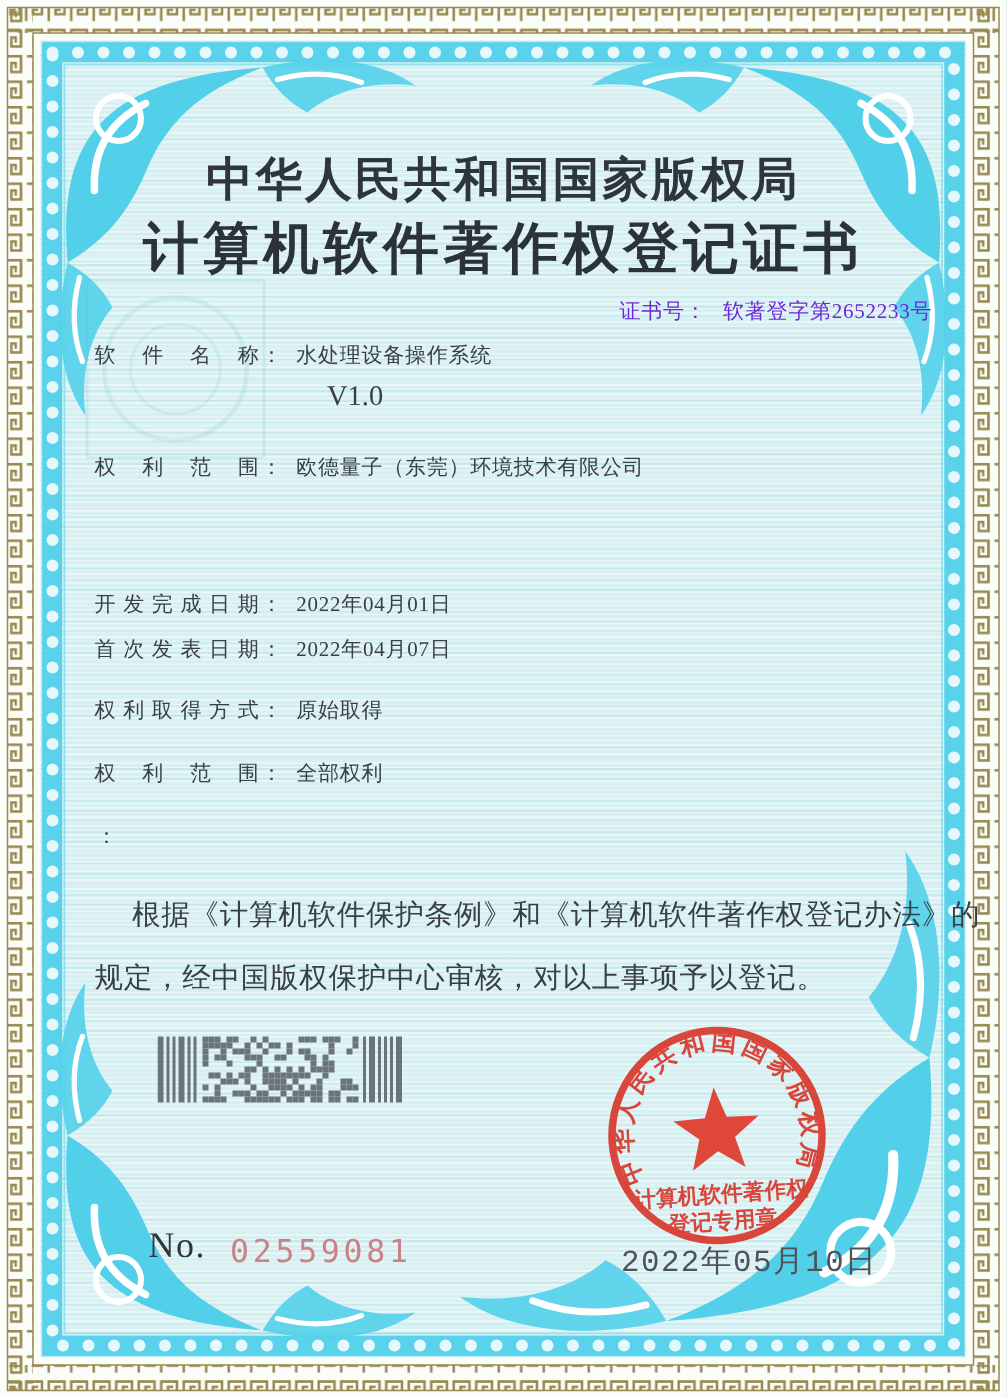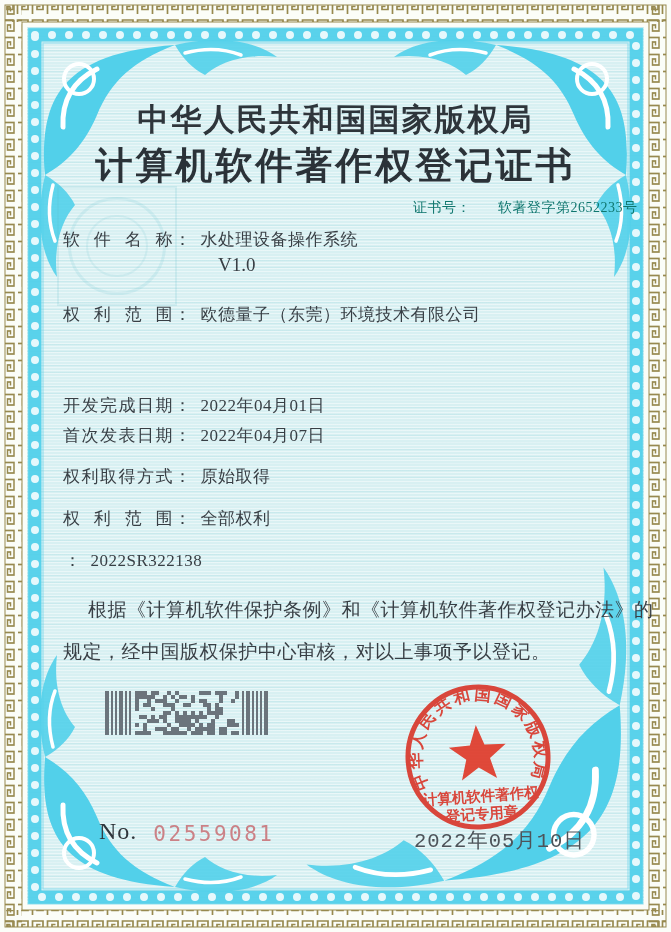--- a/index.html
+++ b/index.html
@@ -24,26 +24,26 @@
   .watermark .ring2{width:58px;height:58px;border-radius:50%;border:2px solid rgba(95,185,198,0.13);}
   .authority{
     position:absolute;left:0;right:0;top:99px;text-align:center;
     font-size:31px;font-weight:bold;color:#2e353b;letter-spacing:2px;white-space:nowrap;
   }
   .cert-title{
     position:absolute;left:0;right:0;top:141px;text-align:center;
     font-size:37px;font-weight:bold;color:#2b3238;letter-spacing:3px;white-space:nowrap;
   }
   .certno{
-    position:absolute;left:413px;top:199px;font-size:14px;color:#0f766e;
-    display:flex;gap:27px;white-space:nowrap;letter-spacing:0.5px;
+    position:absolute;left:413px;top:199px;font-size:14px;color:#6d28d9;
+    display:flex;gap:11px;white-space:nowrap;letter-spacing:0.5px;
   }
   .row{
-    position:absolute;left:63px;display:flex;align-items:center;
-    font-size:17px;color:#383f45;white-space:nowrap;letter-spacing:0.5px;
+    position:absolute;left:63px;display:flex;align-items:flex-end;
+    font-size:14px;color:#383f45;white-space:nowrap;letter-spacing:0.5px;
   }
   .row .lab{display:inline-block;width:110px;text-align:justify;text-align-last:justify;}
   .row .colon{margin-left:1px;}
   .row .val{margin-left:9px;}
   .val-line2{position:absolute;left:218px;font-size:19px;color:#383f45;white-space:nowrap;}
   .statement-line{
     position:absolute;left:63px;font-size:19px;color:#383f45;
     letter-spacing:0.5px;white-space:nowrap;
   }
   .indent{margin-left:25px;}
@@ -151,21 +151,20 @@
   </div>
 
   <div class="row" style="top:507px">
     <span class="lab">权利范围</span>
     <span class="colon">：</span>
     <span class="val">全部权利</span>
   </div>
 
   <div class="row" style="top:549px">
     <span class="colon">：</span>
-    <span class="val">2022SR322138</span>
   </div>
 
   <div class="statement-line" style="top:639px">规定，经中国版权保护中心审核，对以上事项予以登记。</div>
   <div class="statement-line indent" style="top:597px">根据《计算机软件保护条例》和《计算机软件著作权登记办法》的</div>
 
   <svg class="barcode" width="165" height="46" aria-hidden="true">
     <g id="bc" fill="#6b747c">
         <rect x="0" y="1" width="4" height="44"></rect>
         <rect x="6" y="1" width="2" height="44"></rect>
         <rect x="10" y="1" width="2" height="44"></rect>

